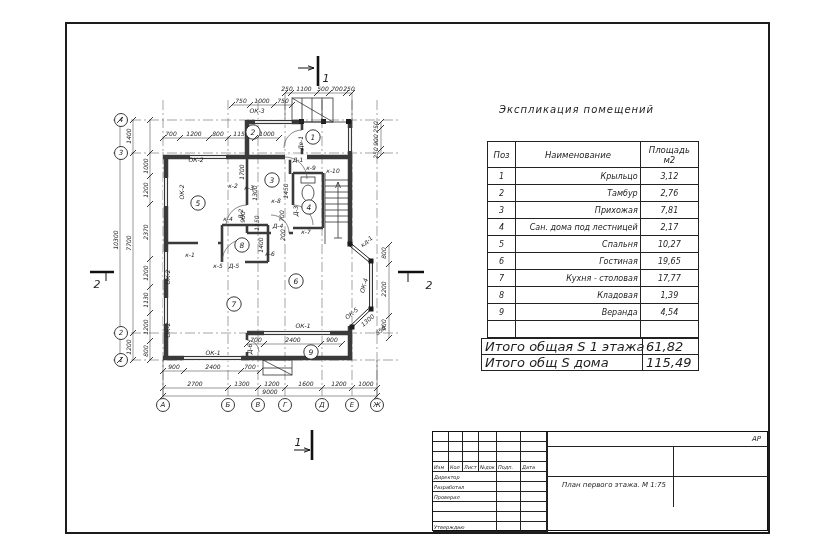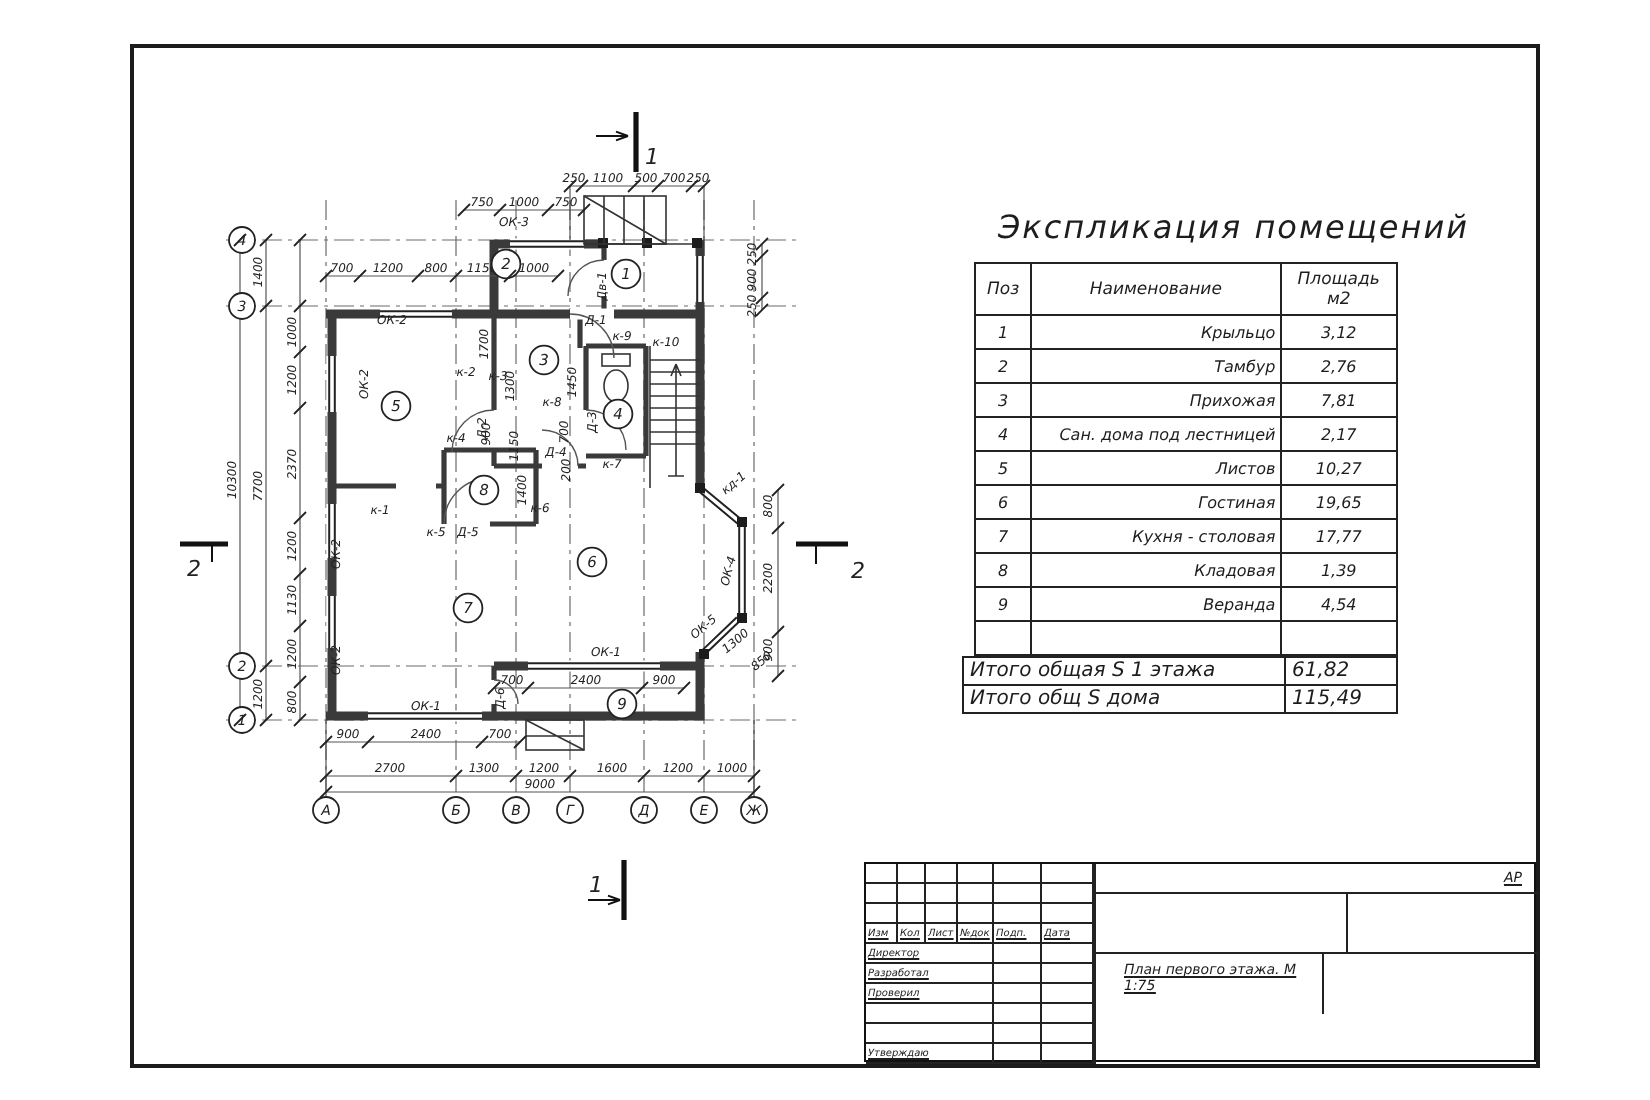--- a/index.html
+++ b/index.html
@@ -17,51 +17,51 @@
   .arc{stroke:#555;stroke-width:.7;fill:none;}
   .dim{stroke:#555;stroke-width:.6;fill:none;}
   .tick{stroke:#222;stroke-width:.9;}
   .sec{stroke:#111;stroke-width:2.6;fill:none;}
   .secthin{stroke:#111;stroke-width:1;fill:none;}
   .post{fill:#1c1c1c;}
   .ptxt{font-family:"DejaVu Sans",sans-serif;font-style:italic;fill:#222;text-anchor:middle;}
   .circ{stroke:#222;stroke-width:.9;fill:#fff;}
   
   #explication{position:absolute;left:487px;top:104px;width:218px;font-style:italic;}
-  .exp-title{font-size:16px;letter-spacing:1px;margin-left:12px;margin-bottom:8px;white-space:nowrap;}
+  .exp-title{font-size:10px;letter-spacing:1px;margin-left:12px;margin-bottom:26px;white-space:nowrap;}
   table.exp{border-collapse:collapse;width:212px;table-layout:fixed;}
   table.exp td,table.exp th{border:1px solid #222;font-weight:normal;font-size:8px;
       padding:0 2px;overflow:hidden;white-space:nowrap;}
   table.exp th{font-size:8.5px;}
   col.c-pos{width:28px;} col.c-name{width:124px;} col.c-area{width:58px;}
   tr.r{height:17px;} tr.hdr{height:26px;}
   td.pos{text-align:center;} td.name{text-align:right;padding-left:7px;} td.area{text-align:center;padding-left:6px;}
   table.tot{border-collapse:collapse;width:218px;margin-left:-6px;table-layout:fixed;}
-  table.tot td{border:1px solid #222;font-size:10px;font-style:italic;height:13px;padding:0 3px;white-space:nowrap;}
+  table.tot td{border:1px solid #222;font-size:13px;font-style:italic;height:13px;padding:0 3px;white-space:nowrap;}
   
   #stamp{position:absolute;left:432px;top:431px;width:336px;height:100px;border:1.4px solid #111;
          box-sizing:border-box;font-style:italic;}
-  #stamp *{box-sizing:border-box;text-decoration:underline;}
+  #stamp *{box-sizing:border-box;}
   .lgrid{position:absolute;left:0;top:0;width:114px;height:100px;display:grid;
          grid-template-columns:16px 14px 16px 18px 24px 26px;grid-auto-rows:10px;}
   .lgrid div{border-right:.8px solid #222;border-bottom:.8px solid #222;font-size:5px;
              overflow:hidden;white-space:nowrap;line-height:10px;padding-left:1px;}
   .lgrid .sp4{grid-column:span 4;}
   .rpart{position:absolute;left:114px;top:0;width:222px;height:100px;border-left:.8px solid #222;}
   .r-doc{height:15px;border-bottom:.8px solid #222;font-size:7px;text-align:right;padding:3px 8px 0 0;}
   .r-desc{height:25px;border-bottom:.8px solid #222;font-size:7.5px;line-height:11px;padding:2px 0 0 6px;}
   .r-mid{height:30px;border-bottom:.8px solid #222;display:flex;}
   .r-mid-l{width:126px;border-right:.8px solid #222;}
   .r-mid-r{width:96px;display:flex;flex-wrap:wrap;}
   .stage-h{width:33.3%;height:10px;border-right:.8px solid #222;border-bottom:.8px solid #222;
            font-size:5.5px;text-align:center;line-height:10px;}
   .stage-v{width:33.3%;height:20px;border-right:.8px solid #222;font-size:7px;text-align:center;line-height:18px;}
   .noR{border-right:none !important;}
   .r-bot{height:30px;display:flex;}
-  .r-bot-l{width:114px;border-right:.8px solid #222;font-size:7px;padding:4px 0 0 14px;}
+  .r-bot-l{width:126px;border-right:.8px solid #222;font-size:7px;padding:4px 0 0 14px;}
 </style>
 </head>
 <body>
 
 <div id="page">
   <div id="frame"></div>
 
   <svg id="plan-svg" width="372" height="432" viewBox="85 38 372 432">
 
     <g>
@@ -362,21 +362,21 @@
             <td class="name">Прихожая</td>
             <td class="area">7,81</td>
           </tr>
           <tr class="r">
             <td class="pos">4</td>
             <td class="name">Сан. дома под лестницей</td>
             <td class="area">2,17</td>
           </tr>
           <tr class="r">
             <td class="pos">5</td>
-            <td class="name">Листов</td>
+            <td class="name">Спальня</td>
             <td class="area">10,27</td>
           </tr>
           <tr class="r">
             <td class="pos">6</td>
             <td class="name">Гостиная</td>
             <td class="area">19,65</td>
           </tr>
           <tr class="r">
             <td class="pos">7</td>
             <td class="name">Кухня - столовая</td>

